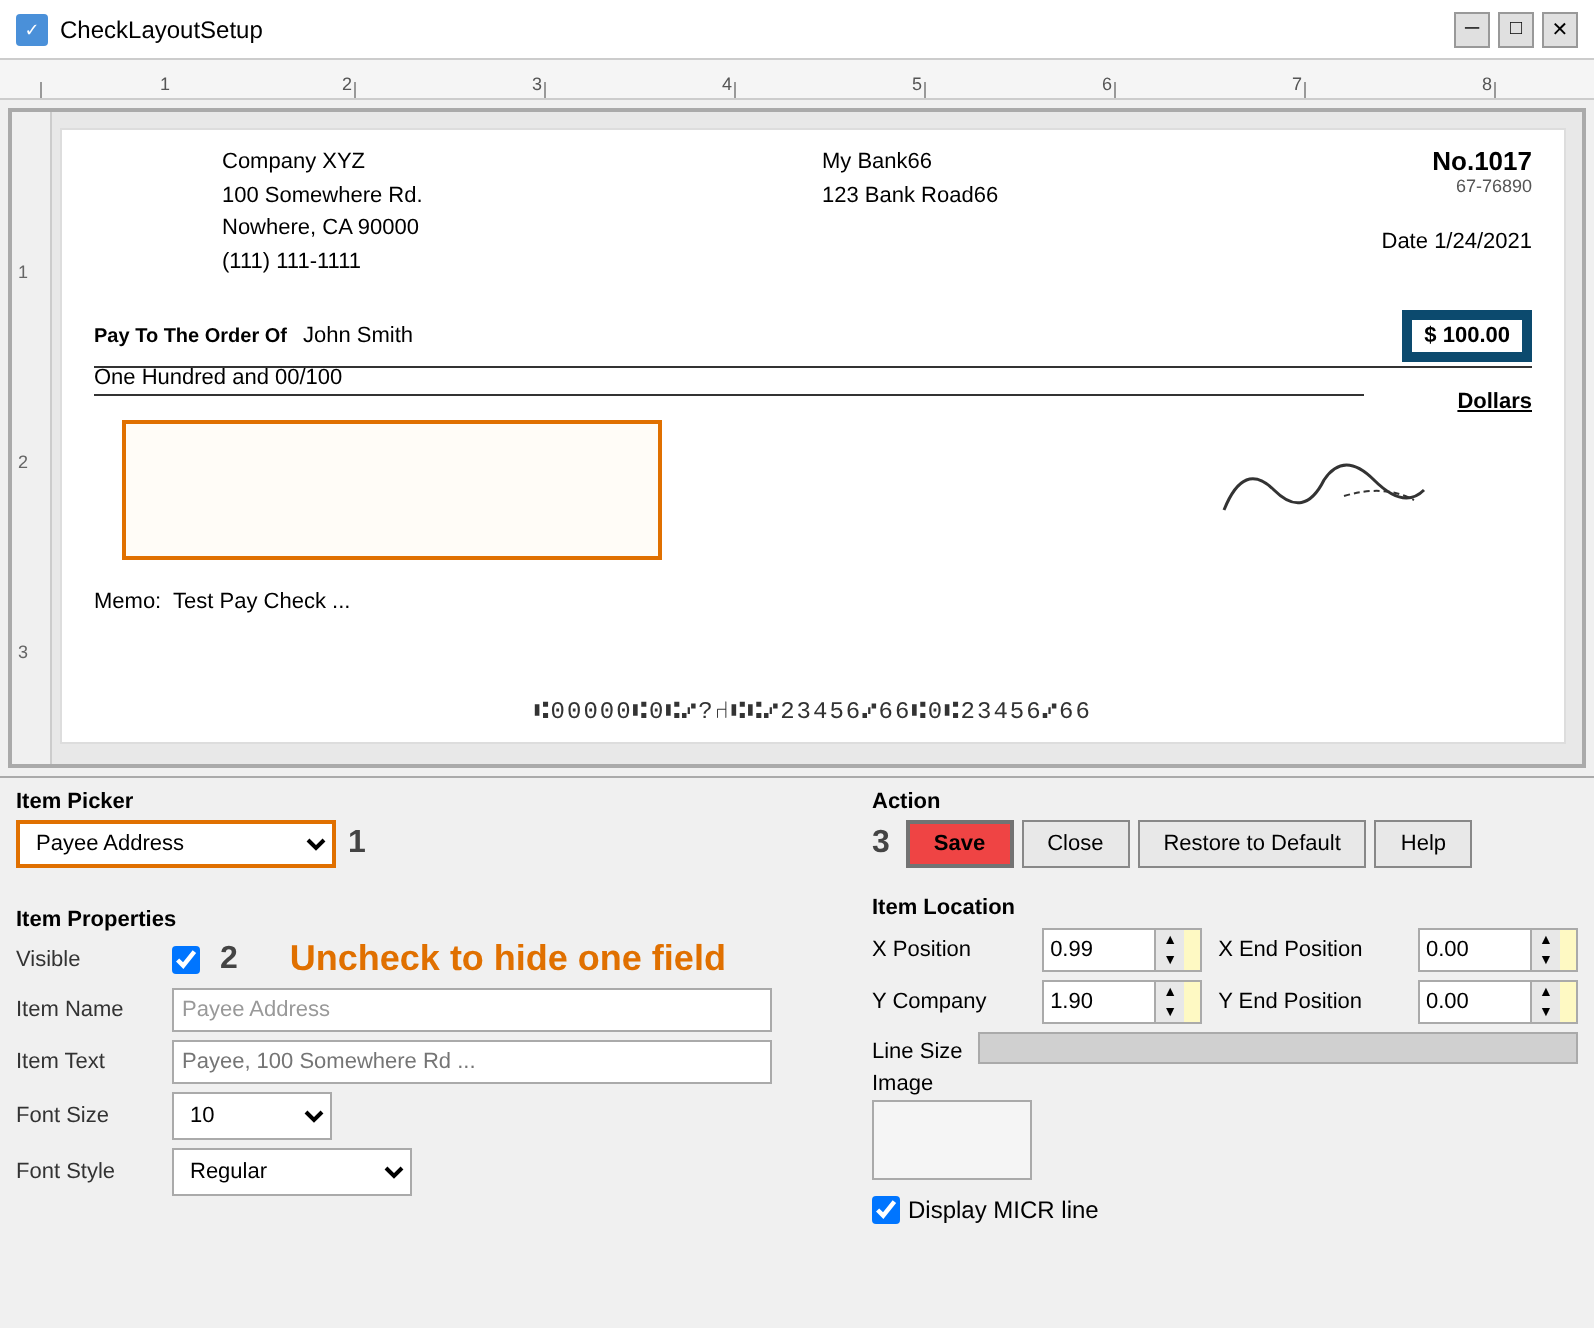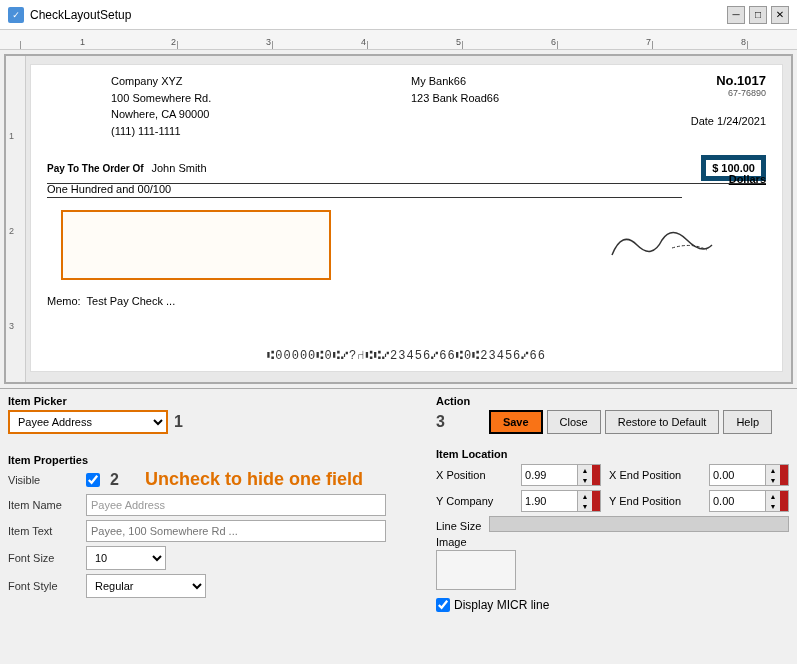--- a/index.html
+++ b/index.html
@@ -43,21 +43,21 @@
     .check-company { position: absolute; top: 8px; left: 80px; font-size: 11px; line-height: 1.5; }
     .check-bank { position: absolute; top: 8px; left: 380px; font-size: 11px; line-height: 1.5; }
     .check-date { position: absolute; top: 50px; right: 16px; font-size: 11px; }
 
     .check-payline { position: absolute; top: 90px; left: 16px; right: 16px; display: flex; align-items: center; border-bottom: 1px solid #333; padding-bottom: 2px; font-size: 11px; }
     .check-payline-label { font-weight: bold; white-space: nowrap; font-size: 10px; }
     .check-payline-name { margin-left: 8px; flex: 1; }
     .check-amount { margin-left: 8px; font-weight: bold; border: 5px solid #0c4a6e; padding: 2px 6px; }
 
     .check-written-amount { position: absolute; top: 118px; left: 16px; right: 100px; border-bottom: 1px solid #333; padding-bottom: 2px; font-size: 11px; }
-    .check-dollars { position: absolute; top: 108px; right: 16px; font-size: 11px; font-weight: bold; text-decoration: underline; }
+    .check-dollars { position: absolute; top: 130px; right: 16px; font-size: 11px; font-weight: bold; text-decoration: underline; }
 
     
     .orange-box {
       position: absolute;
       top: 145px;
       left: 30px;
       width: 270px;
       height: 70px;
       border: 2px solid #e07000;
       background: rgba(255,200,100,0.05);
@@ -133,27 +133,27 @@
     
     .action-buttons { display: flex; gap: 4px; align-items: center; margin-bottom: 6px; }
     .btn {
       padding: 3px 12px;
       font-size: 11px;
       border: 1px solid #888;
       background: #e8e8e8;
       cursor: pointer;
       height: 24px;
     }
-    .btn-save { border: 2px solid #000000; background: #f97316; font-weight: bold; margin-left: 36px; }
+    .btn-save { border: 2px solid #737373; background: #ef4444; font-weight: bold; }
 
     
     .item-location { font-size: 11px; }
     .location-grid { display: grid; grid-template-columns: auto 80px auto 80px; gap: 4px 8px; align-items: center; margin-top: 4px; }
     .loc-label { font-size: 11px; }
-    .loc-input-wrap { display: flex; align-items: center; border: 1px solid #aaa; background: #b91c1c; }
+    .loc-input-wrap { display: flex; align-items: center; border: 1px solid #aaa; background: #fef9c3; }
     .loc-input { border: none; width: 55px; font-size: 11px; padding: 1px 3px; height: 20px; }
     .loc-spin { display: flex; flex-direction: column; border-left: 1px solid #aaa; }
     .loc-spin-btn { width: 14px; height: 10px; font-size: 7px; background: #e8e8e8; border: none; cursor: pointer; display: flex; align-items: center; justify-content: center; padding: 0; }
 
     .line-size-row { display: flex; align-items: flex-end; gap: 8px; margin-top: 4px; }
     .line-size-bar { flex: 1; height: 16px; background: #d0d0d0; border: 1px solid #aaa; }
     .image-label { font-size: 11px; margin-top: 4px; }
     .image-box { width: 80px; height: 40px; border: 1px solid #aaa; background: #f5f5f5; margin-top: 2px; }
 
     .display-micr-row { display: flex; align-items: center; gap: 4px; margin-top: 8px; }

